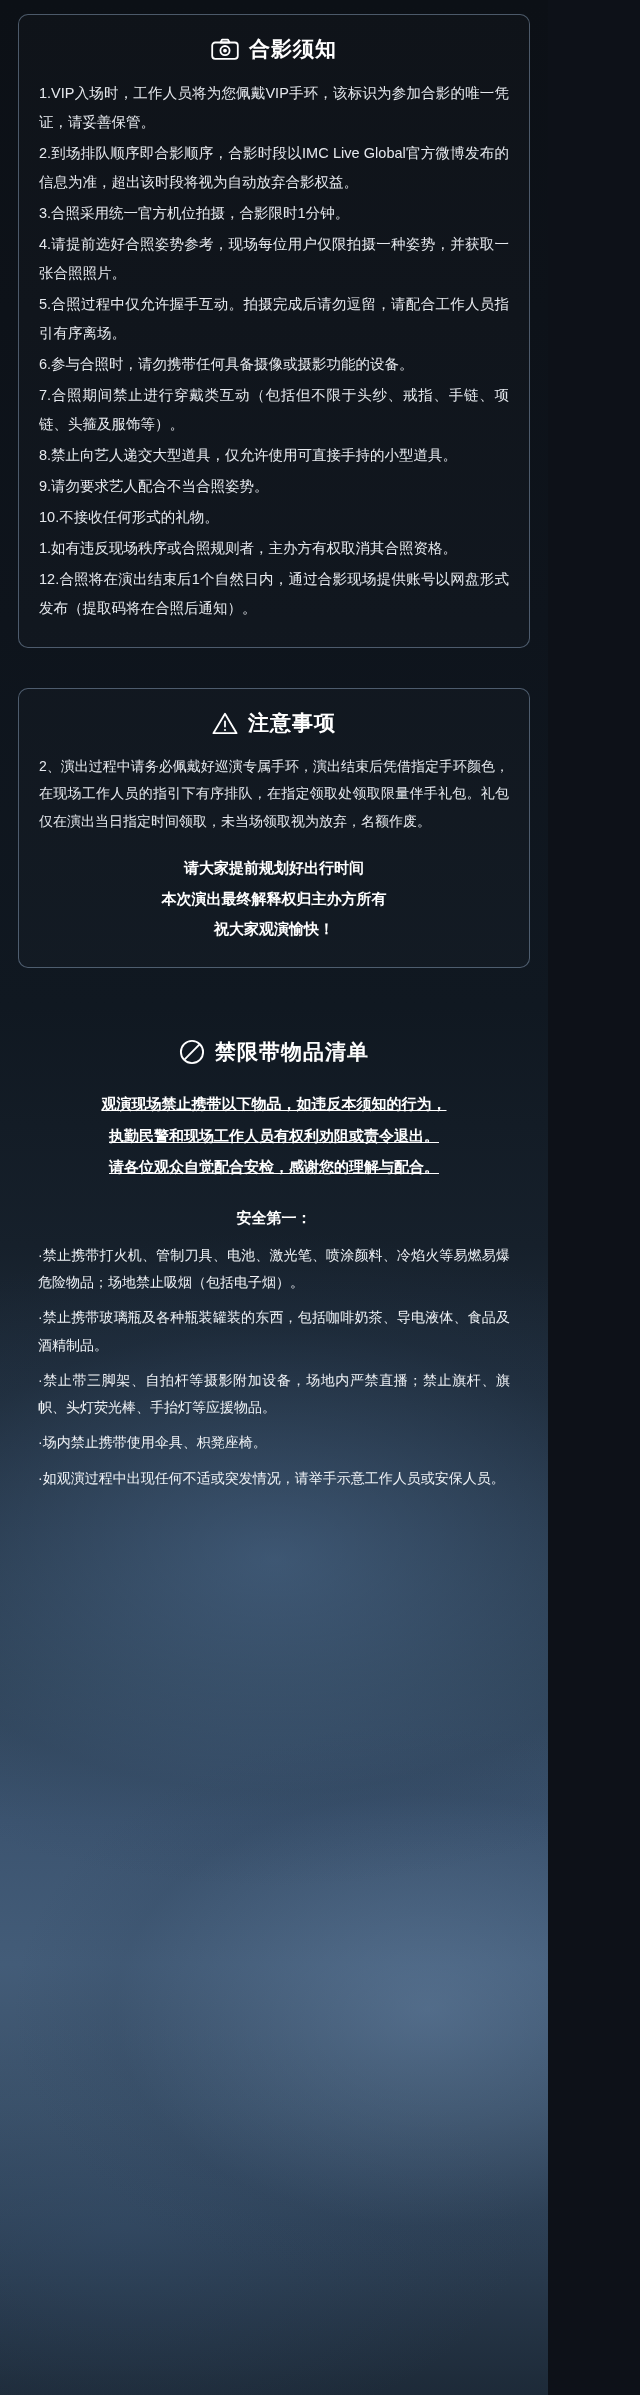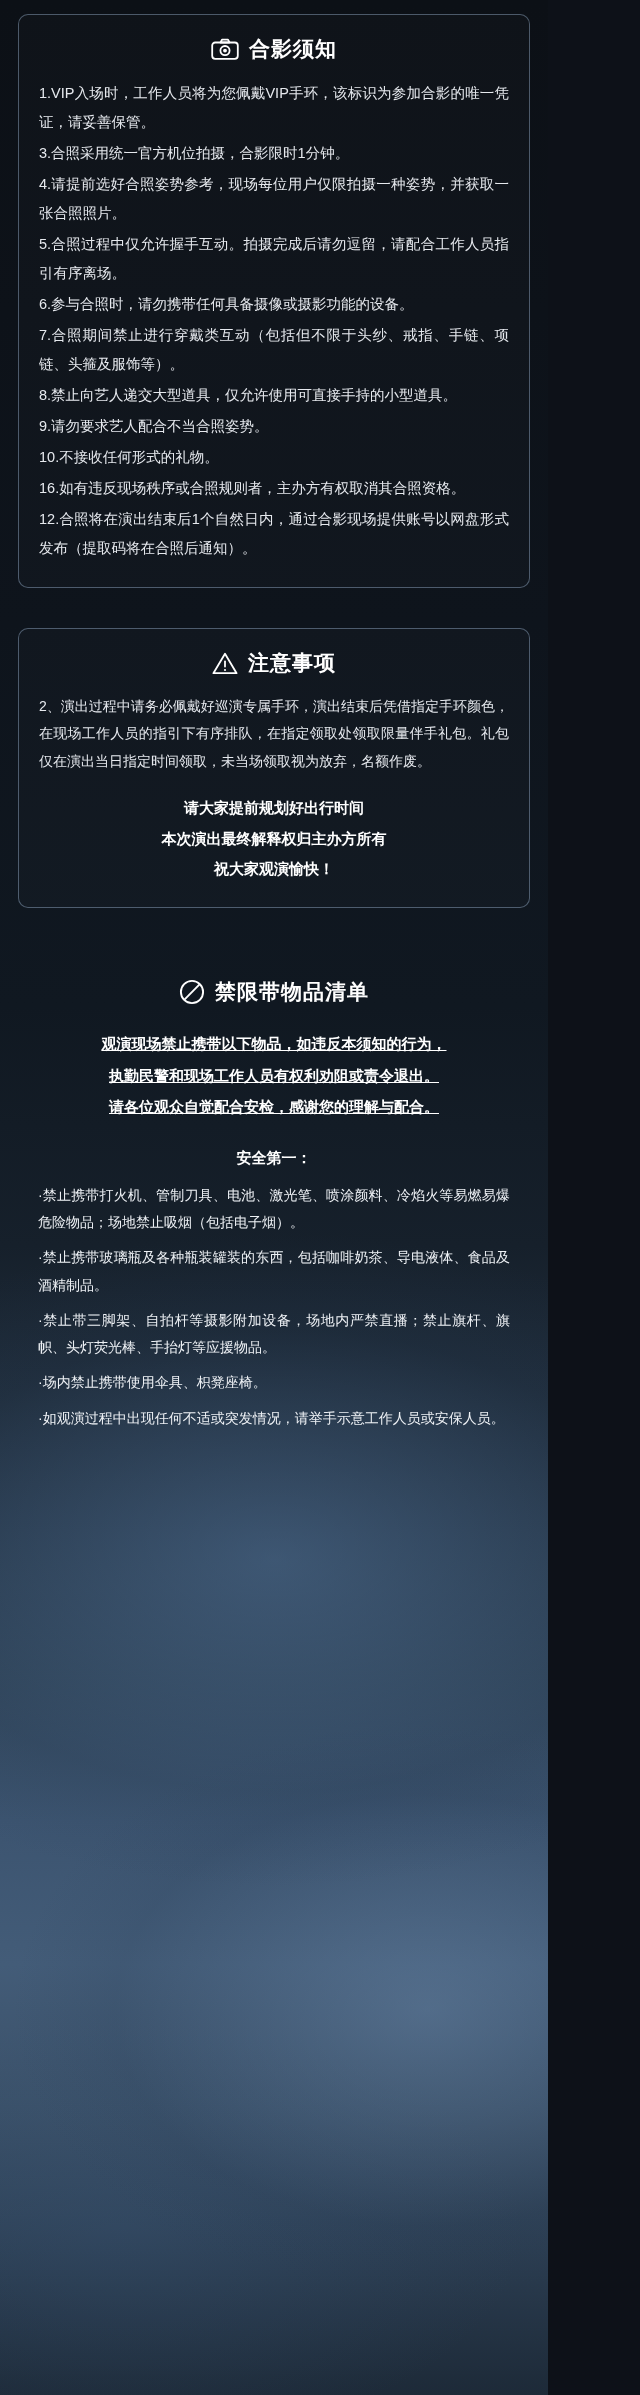--- a/index.html
+++ b/index.html
@@ -126,29 +126,30 @@
           <rect x="1.2" y="4.5" width="25.6" height="16.3" rx="3" ry="3" fill="none" stroke="#ffffff" stroke-width="1.8"></rect>
           <path d="M9.5 4.5 L11 1.6 L17 1.6 L18.5 4.5 Z" fill="none" stroke="#ffffff" stroke-width="1.8" stroke-linejoin="round"></path>
           <circle cx="14" cy="12.6" r="4.6" fill="none" stroke="#ffffff" stroke-width="1.8"></circle>
           <circle cx="14" cy="12.6" r="1.9" fill="#ffffff"></circle>
         </svg>
       </span>
       <span>合影须知</span>
     </div>
     <div class="body-text">
       <p>1.VIP入场时，工作人员将为您佩戴VIP手环，该标识为参加合影的唯一凭证，请妥善保管。</p>
+      <p>2.到场排队顺序即合影顺序，合影时段以IMC Live Global官方微博发布的信息为准，超出该时段将视为自动放弃合影权益。</p>
       <p>3.合照采用统一官方机位拍摄，合影限时1分钟。</p>
       <p>4.请提前选好合照姿势参考，现场每位用户仅限拍摄一种姿势，并获取一张合照照片。</p>
       <p>5.合照过程中仅允许握手互动。拍摄完成后请勿逗留，请配合工作人员指引有序离场。</p>
       <p>6.参与合照时，请勿携带任何具备摄像或摄影功能的设备。</p>
       <p>7.合照期间禁止进行穿戴类互动（包括但不限于头纱、戒指、手链、项链、头箍及服饰等）。</p>
       <p>8.禁止向艺人递交大型道具，仅允许使用可直接手持的小型道具。</p>
       <p>9.请勿要求艺人配合不当合照姿势。</p>
       <p>10.不接收任何形式的礼物。</p>
-      <p>16.如有违反现场秩序或合照规则者，主办方有权取消其合照资格。</p>
+      <p>1.如有违反现场秩序或合照规则者，主办方有权取消其合照资格。</p>
       <p>12.合照将在演出结束后1个自然日内，通过合影现场提供账号以网盘形式发布（提取码将在合照后通知）。</p>
     </div>
   </div>
 
   <div class="section panel" id="sec-notice">
     <div class="sec-title">
       <span class="ico">
         <svg width="26" height="23" viewBox="0 0 26 23">
           <path d="M13 1.8 L24.6 21.2 L1.4 21.2 Z" fill="none" stroke="#ffffff" stroke-width="1.8" stroke-linejoin="round"></path>
           <rect x="12.1" y="8.4" width="1.8" height="7" rx="0.9" fill="#ffffff"></rect>

